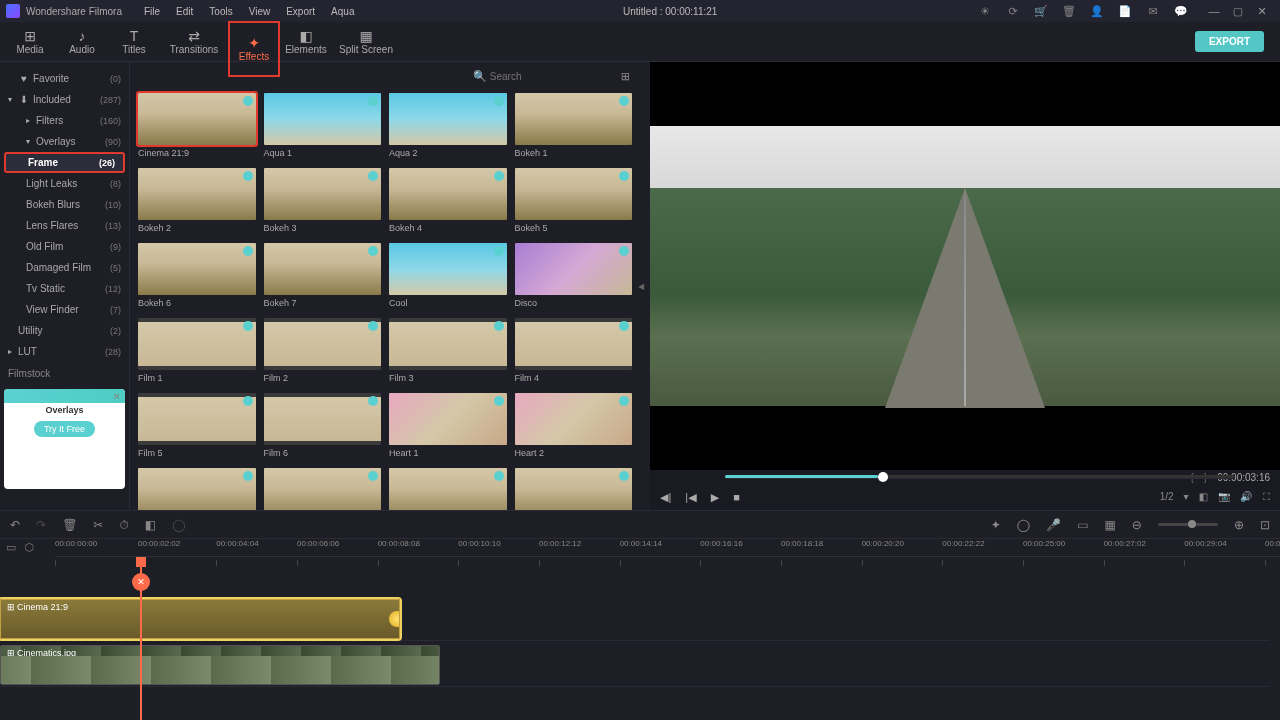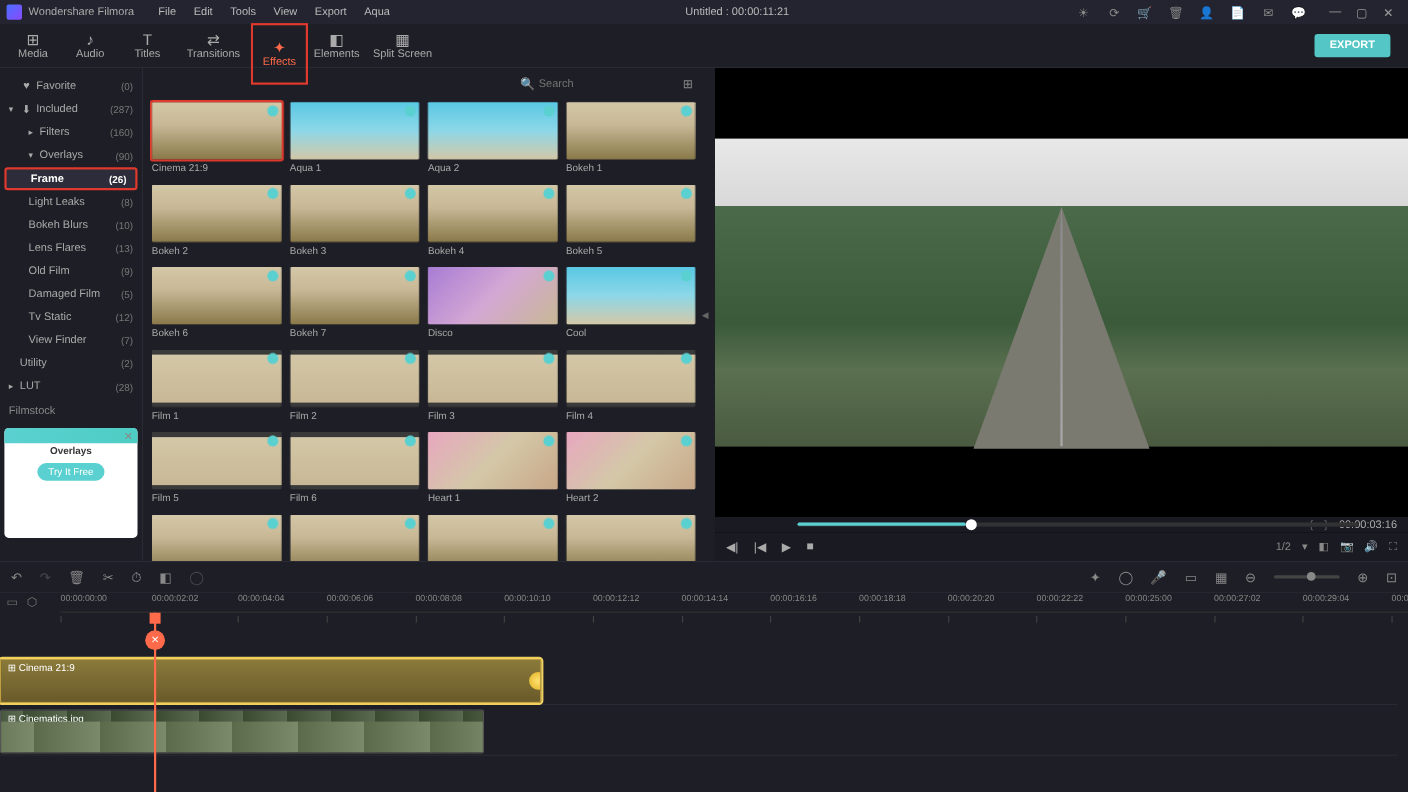--- a/index.html
+++ b/index.html
@@ -74,21 +74,21 @@
   .scrubber{height:14px;background:#1a1a22;display:flex;align-items:center;padding:0 10px;}
   .scrubber .track{flex:1;height:4px;background:#333;border-radius:2px;position:relative;margin:0 10px;}
   .scrubber .track .prog{position:absolute;left:0;width:30%;height:100%;background:#5ad1d0;border-radius:2px;}
   .scrubber .track .handle{position:absolute;left:30%;top:-3px;width:10px;height:10px;background:#fff;border-radius:50%;}
   .scrubber .brackets{display:flex;gap:10px;color:#666;font-size:10px;}
   .scrubber .time{color:#aaa;font-size:10px;margin-left:10px;}
   .pcontrols{height:26px;background:#1a1a22;display:flex;align-items:center;padding:0 10px;}
   .pcontrols .pbtns{display:flex;gap:14px;margin-left:0;}
   .pcontrols .pbtns span{color:#aaa;cursor:pointer;font-size:11px;}
   .pcontrols .spacer{flex:1;}
-  .pcontrols .right{display:flex;gap:10px;align-items:center;color:#888;font-size:10px;margin-left:24px;}
+  .pcontrols .right{display:flex;gap:10px;align-items:flex-start;color:#888;font-size:10px;margin-left:24px;}
 
   
   .toolbar{height:28px;background:#1e1e26;border-top:1px solid #2a2a34;display:flex;align-items:center;padding:0 10px;gap:16px;}
   .toolbar span{color:#888;cursor:pointer;font-size:12px;}
   .toolbar .right{margin-left:auto;display:flex;gap:16px;align-items:center;}
   .toolbar .zoom-slider{width:60px;height:3px;background:#444;border-radius:2px;position:relative;}
   .toolbar .zoom-slider::after{content:"";position:absolute;left:50%;top:-3px;width:8px;height:8px;background:#888;border-radius:50%;}
 
   
   .timeline{height:180px;background:#1e1e26;border-top:1px solid #2a2a34;display:flex;flex-direction:column;}
@@ -298,26 +298,26 @@
         </div>
         <div class="eitem">
           <div class="thumb "></div>
           <div class="name">Bokeh 6</div>
         </div>
         <div class="eitem">
           <div class="thumb "></div>
           <div class="name">Bokeh 7</div>
         </div>
         <div class="eitem">
+          <div class="thumb aqua"></div>
+          <div class="name">Cool</div>
+        </div>
+        <div class="eitem">
           <div class="thumb disco"></div>
           <div class="name">Disco</div>
-        </div>
-        <div class="eitem">
-          <div class="thumb aqua"></div>
-          <div class="name">Cool</div>
         </div>
         <div class="eitem">
           <div class="thumb film"></div>
           <div class="name">Film 1</div>
         </div>
         <div class="eitem">
           <div class="thumb film"></div>
           <div class="name">Film 2</div>
         </div>
         <div class="eitem">
@@ -457,21 +457,21 @@
         <span>🔇</span>
         <span>👁</span>
       </div>
       <div class="track" style="top: 40px;"></div>
       <div class="track-header" style="top: 86px;">
         <span>🔒</span>
         <span>🔇</span>
         <span>👁</span>
       </div>
       <div class="track" style="top: 86px;"></div>
-      <div class="clip overlay selected" style="left: 0px; width: 492px; top: 42px; padding-left: 28px;">
+      <div class="clip overlay selected" style="left: 0px; width: 400px; top: 42px; padding-left: 28px;">
         <span class="clipname">⊞ Cinema 21:9</span>
         <div class="handle-hl"></div>
       </div>
       <div class="clip video" style="left: 0px; width: 440px; top: 88px;">
         <span class="clipname">⊞ Cinematics.jpg</span>
         <div class="thumbstrip"></div>
       </div>
     </div>
 </div>
 

